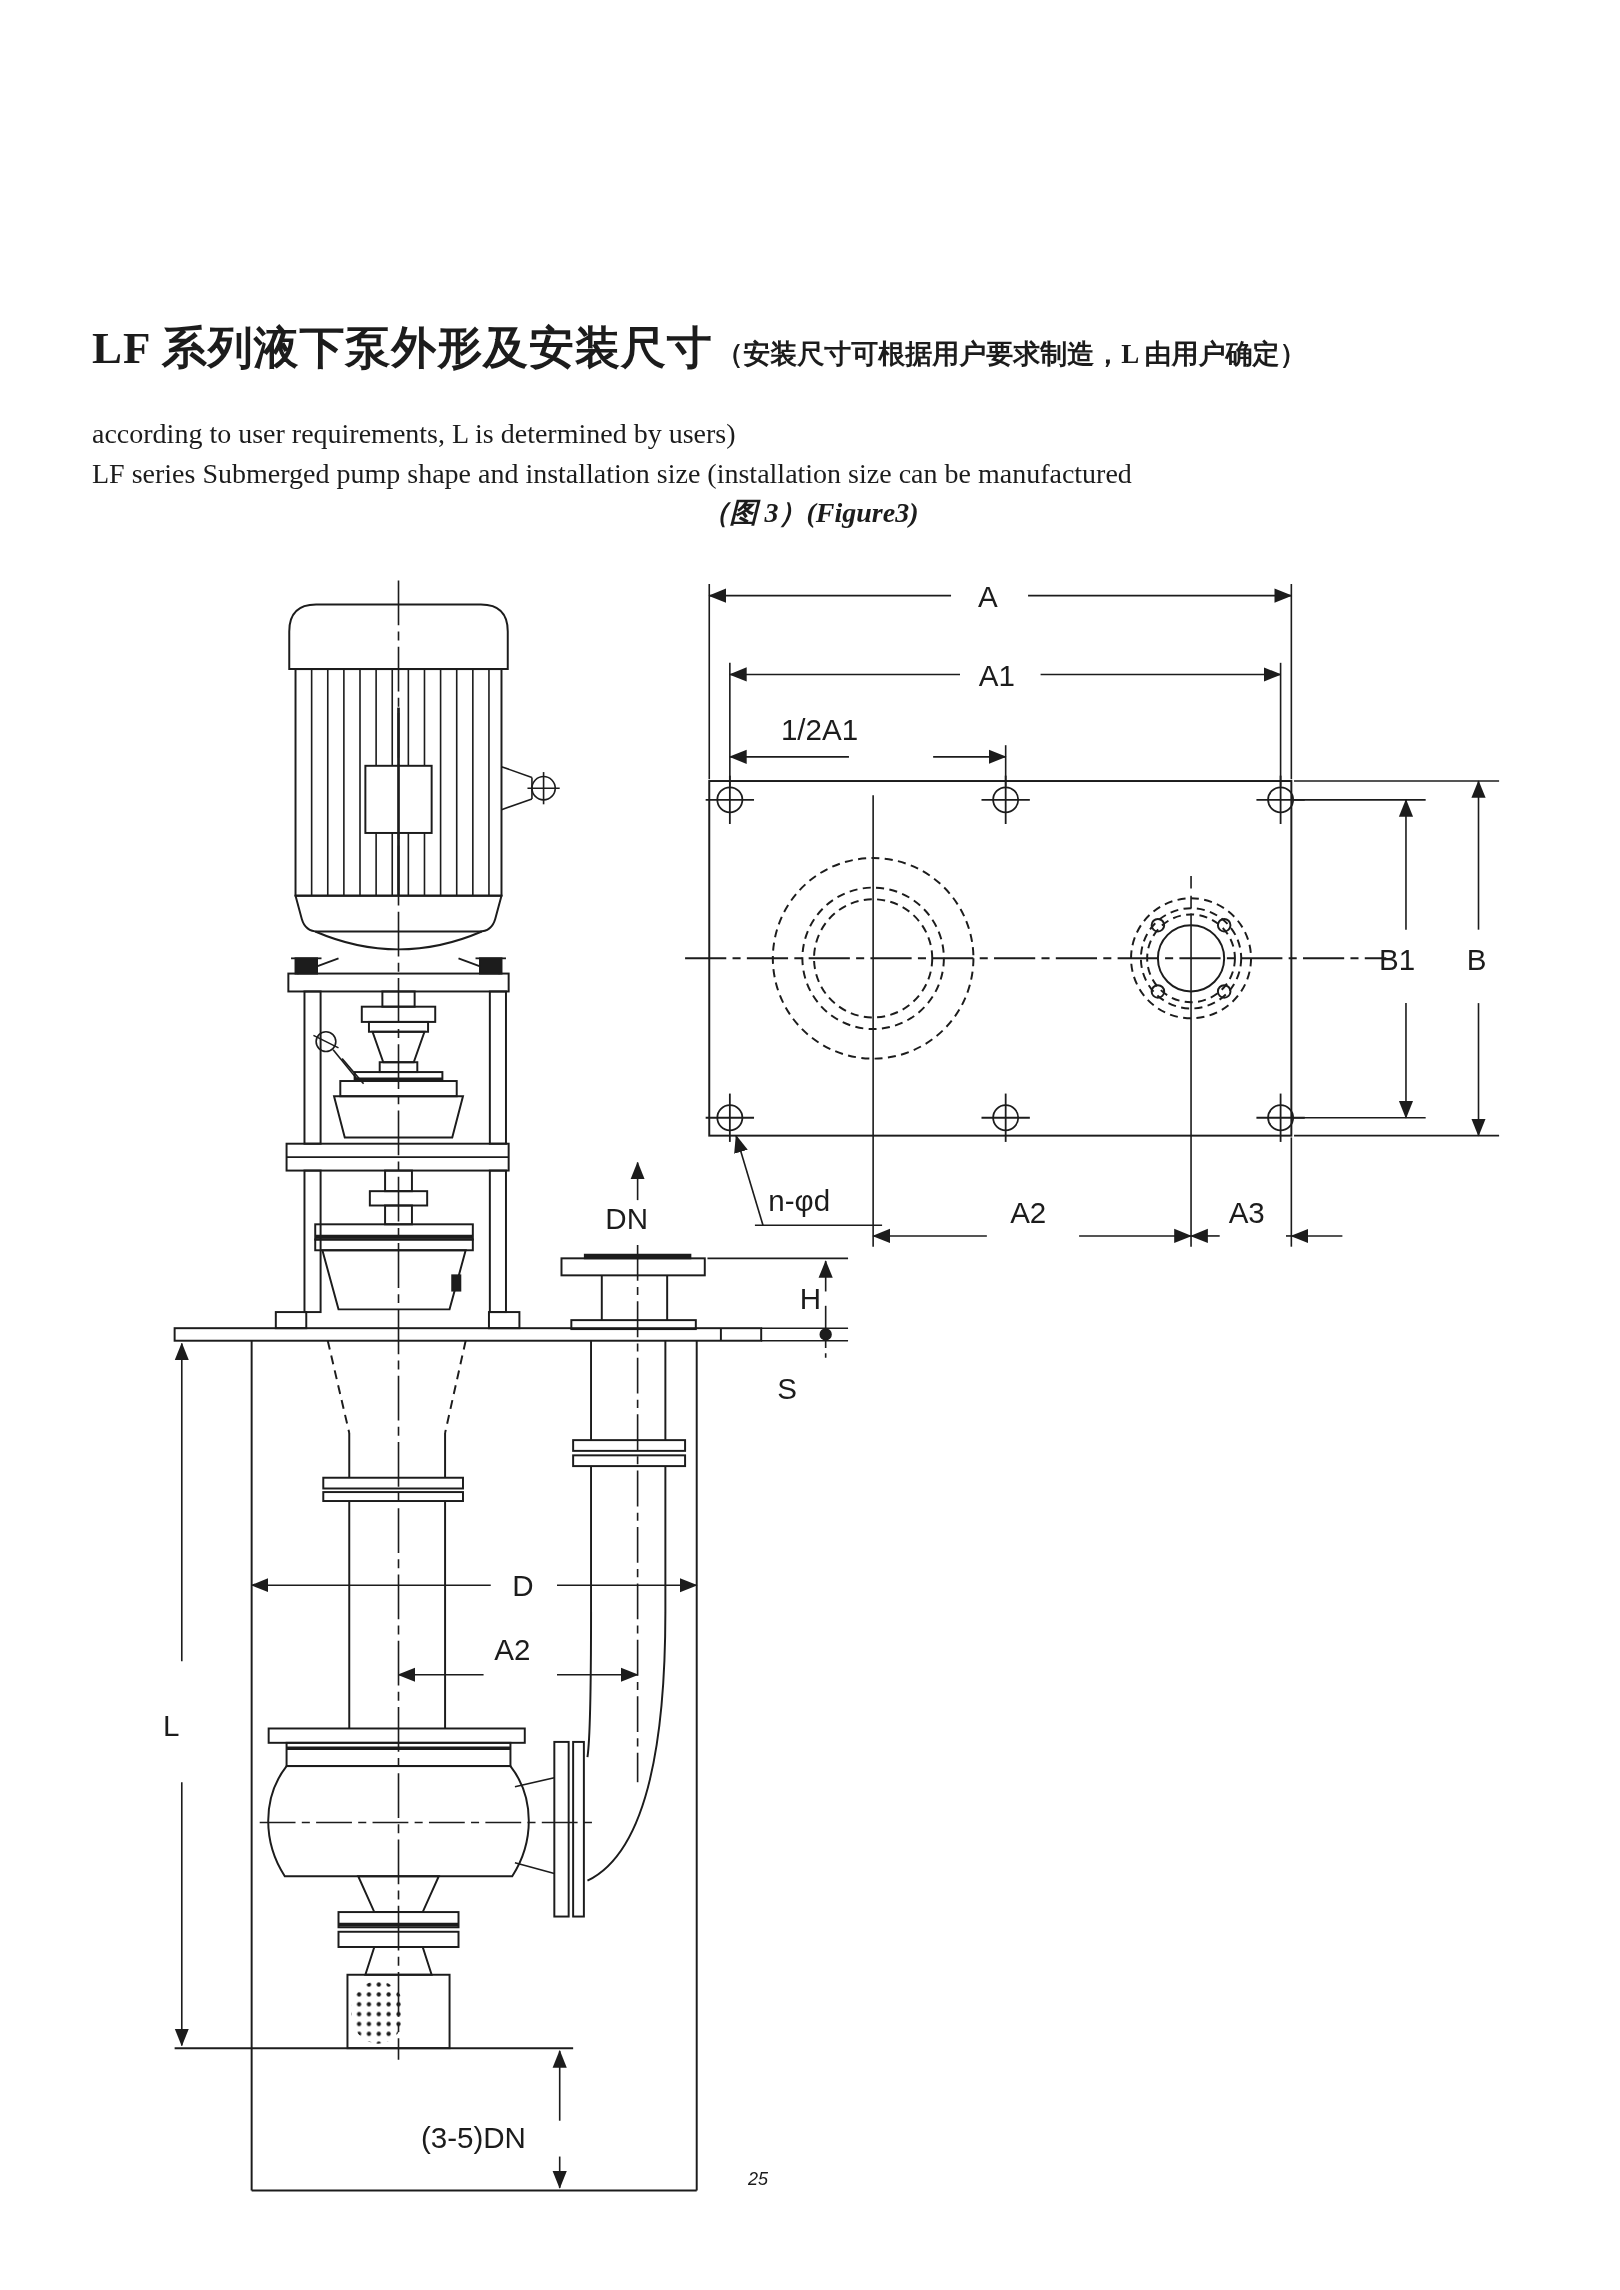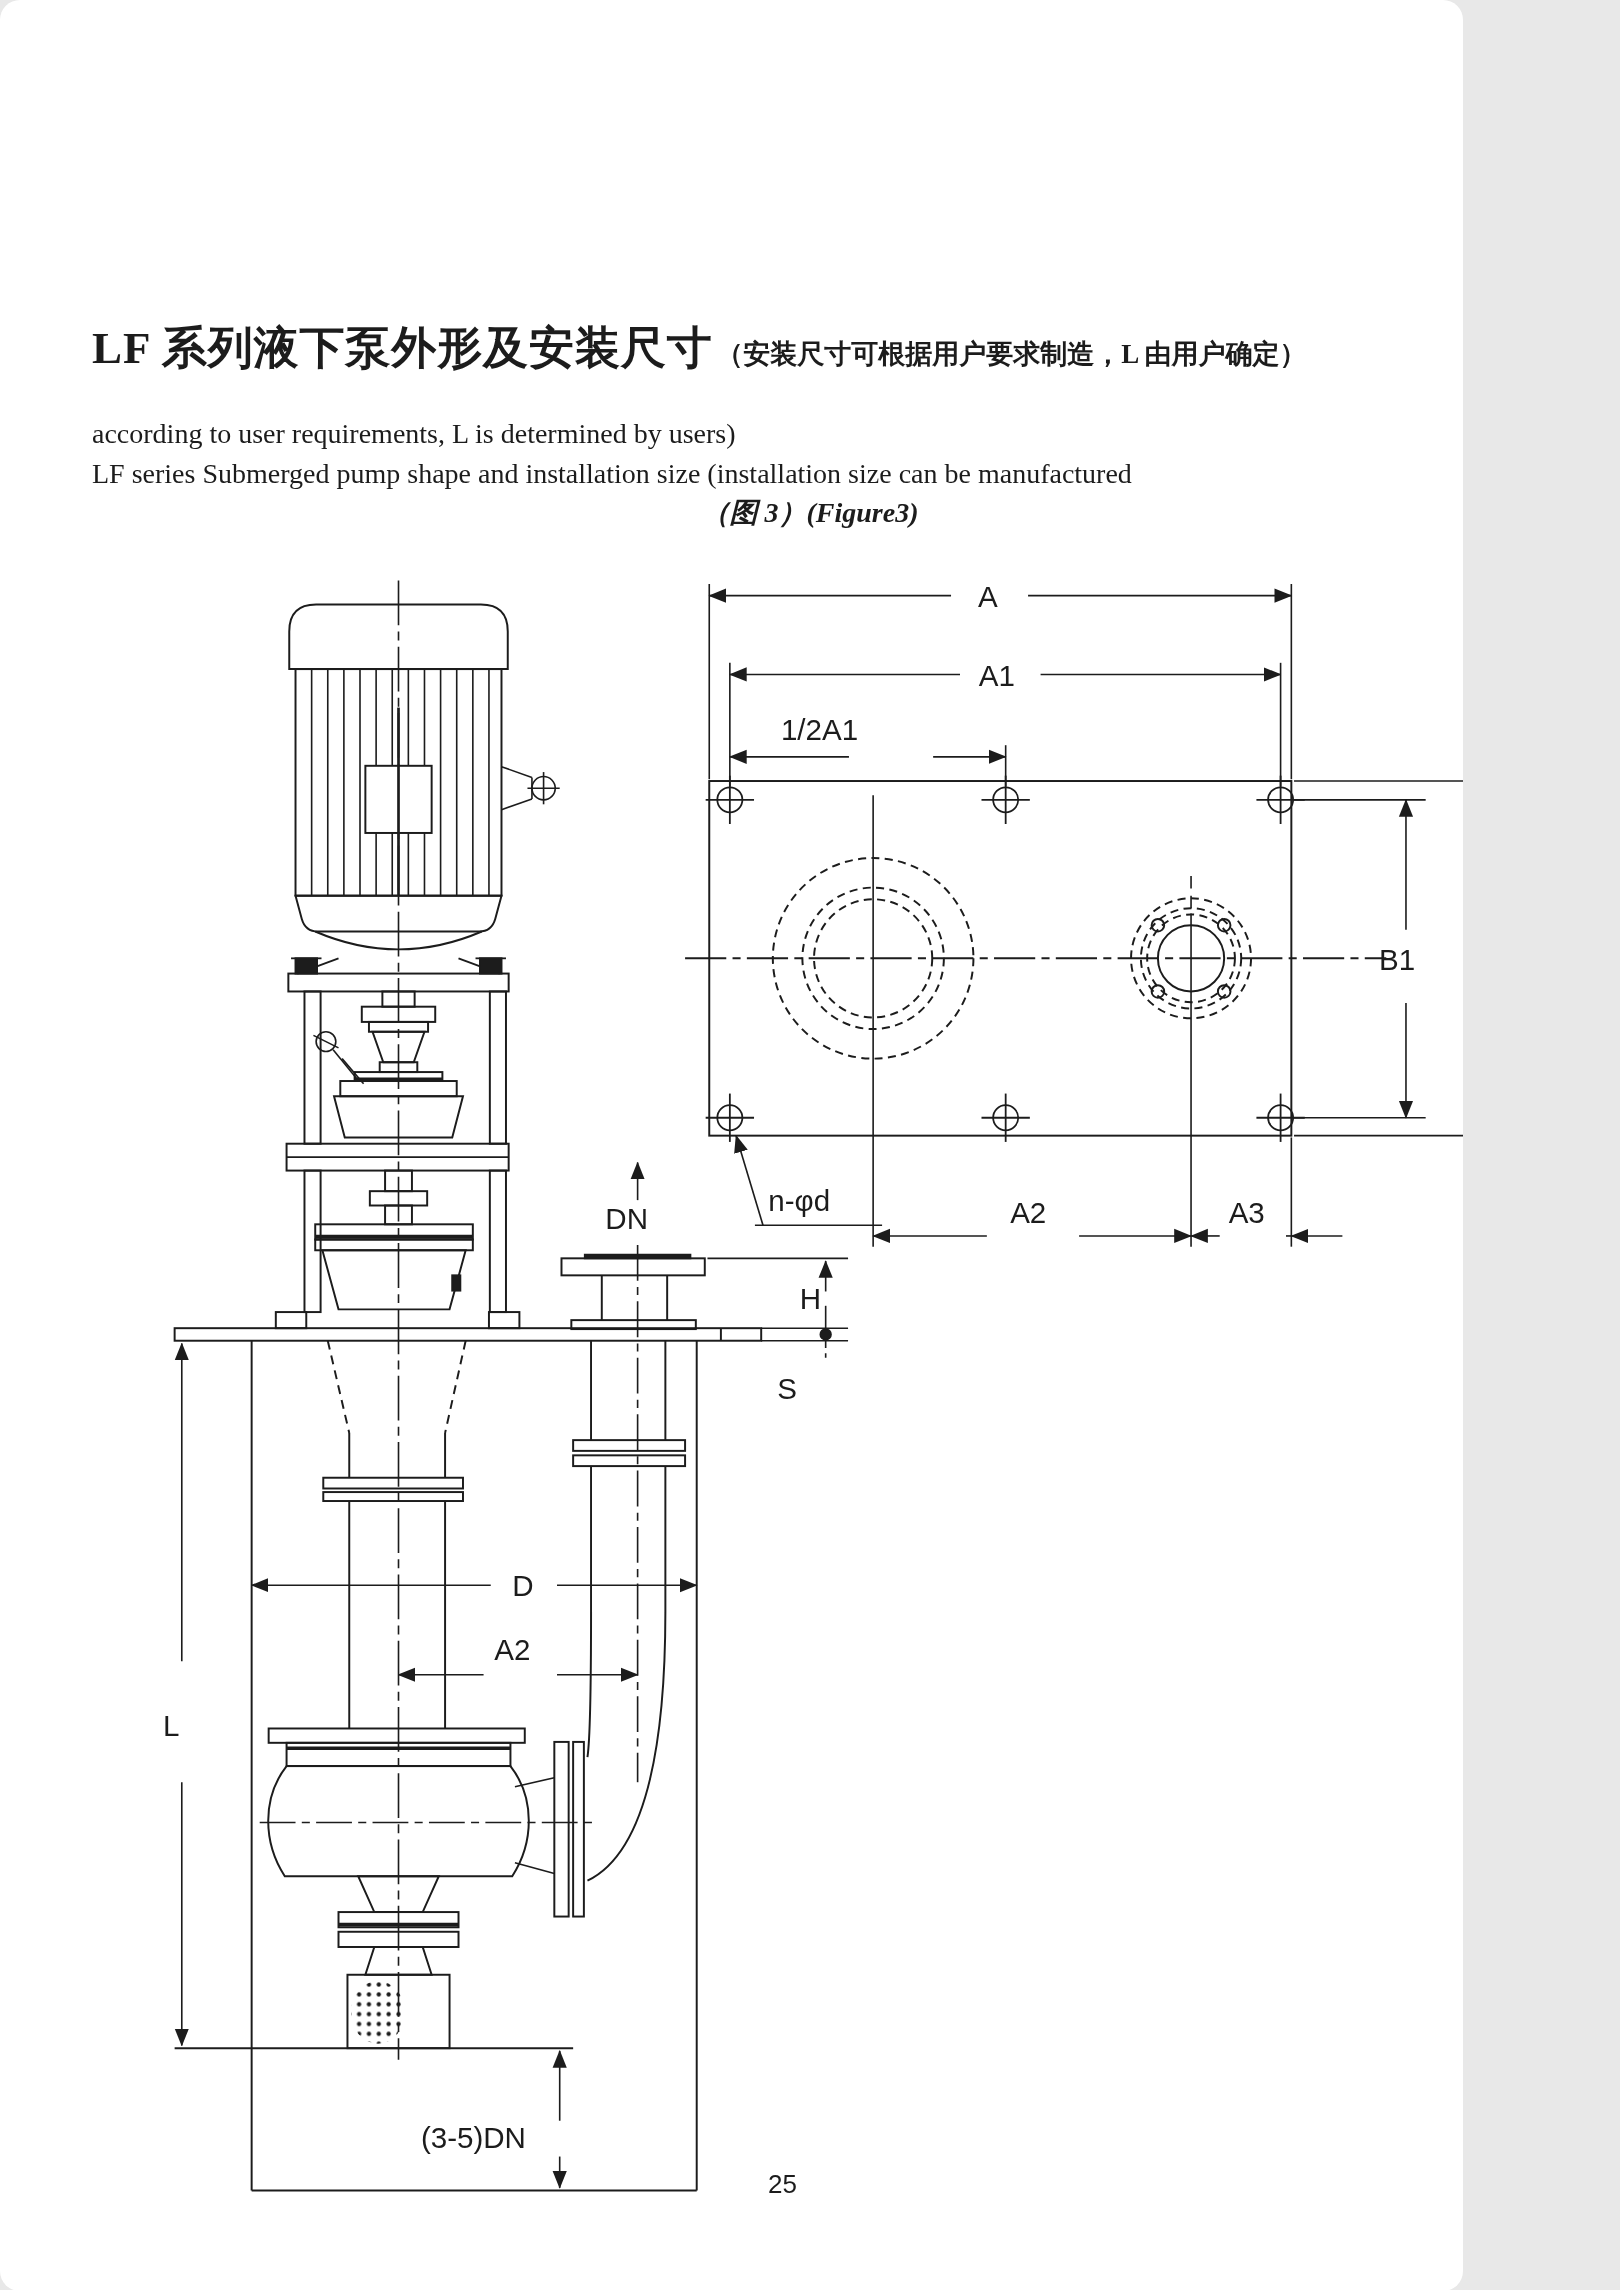--- a/index.html
+++ b/index.html
@@ -1,30 +1,29 @@
 <!DOCTYPE html>
 <html style="font-size:14.3px"><head>
 <meta charset="utf-8">
 <style>
   html,body{margin:0;padding:0;background:#e8e8e8;}
   .page{
     position:relative;
-    width:1463px;height:2291px;
+    width:1620px;height:2291px;
     background:#ffffff;
     font-family:"Liberation Serif", serif;
     color:#1c1c1c;
     overflow:hidden;
-    border-radius:20px;
   }
   .title-block{position:absolute;left:92px;top:324px;width:1478px;line-height:1.1;}
   .title-main{font-size:45px;font-weight:700;letter-spacing:0.9px;}
   .title-paren{font-size:27px;font-weight:700;letter-spacing:0px;}
   .subtitle{position:absolute;left:92px;top:414px;width:1343px;font-size:28px;line-height:1.42;}
   .fig-caption{position:absolute;left:0px;top:494px;width:1620px;text-align:center;font-size:28px;font-weight:700;font-style:italic;}
-  .page-number{position:absolute;left:768px;top:2169px;font-size:26px;font-family:"Liberation Sans",sans-serif;}
+  .page-number{position:absolute;left:748px;top:2169px;font-size:18px;font-family:"Liberation Sans",sans-serif;font-style:italic;}
   svg text{font-family:"Liberation Sans",sans-serif;fill:#1c1c1c;}
   .lbl{font-size:33px;}
   .drawing{position:absolute;left:0;top:0;}
 </style>
 </head>
 <body>
 
 <div class="page">
 
   <div class="title-block">

